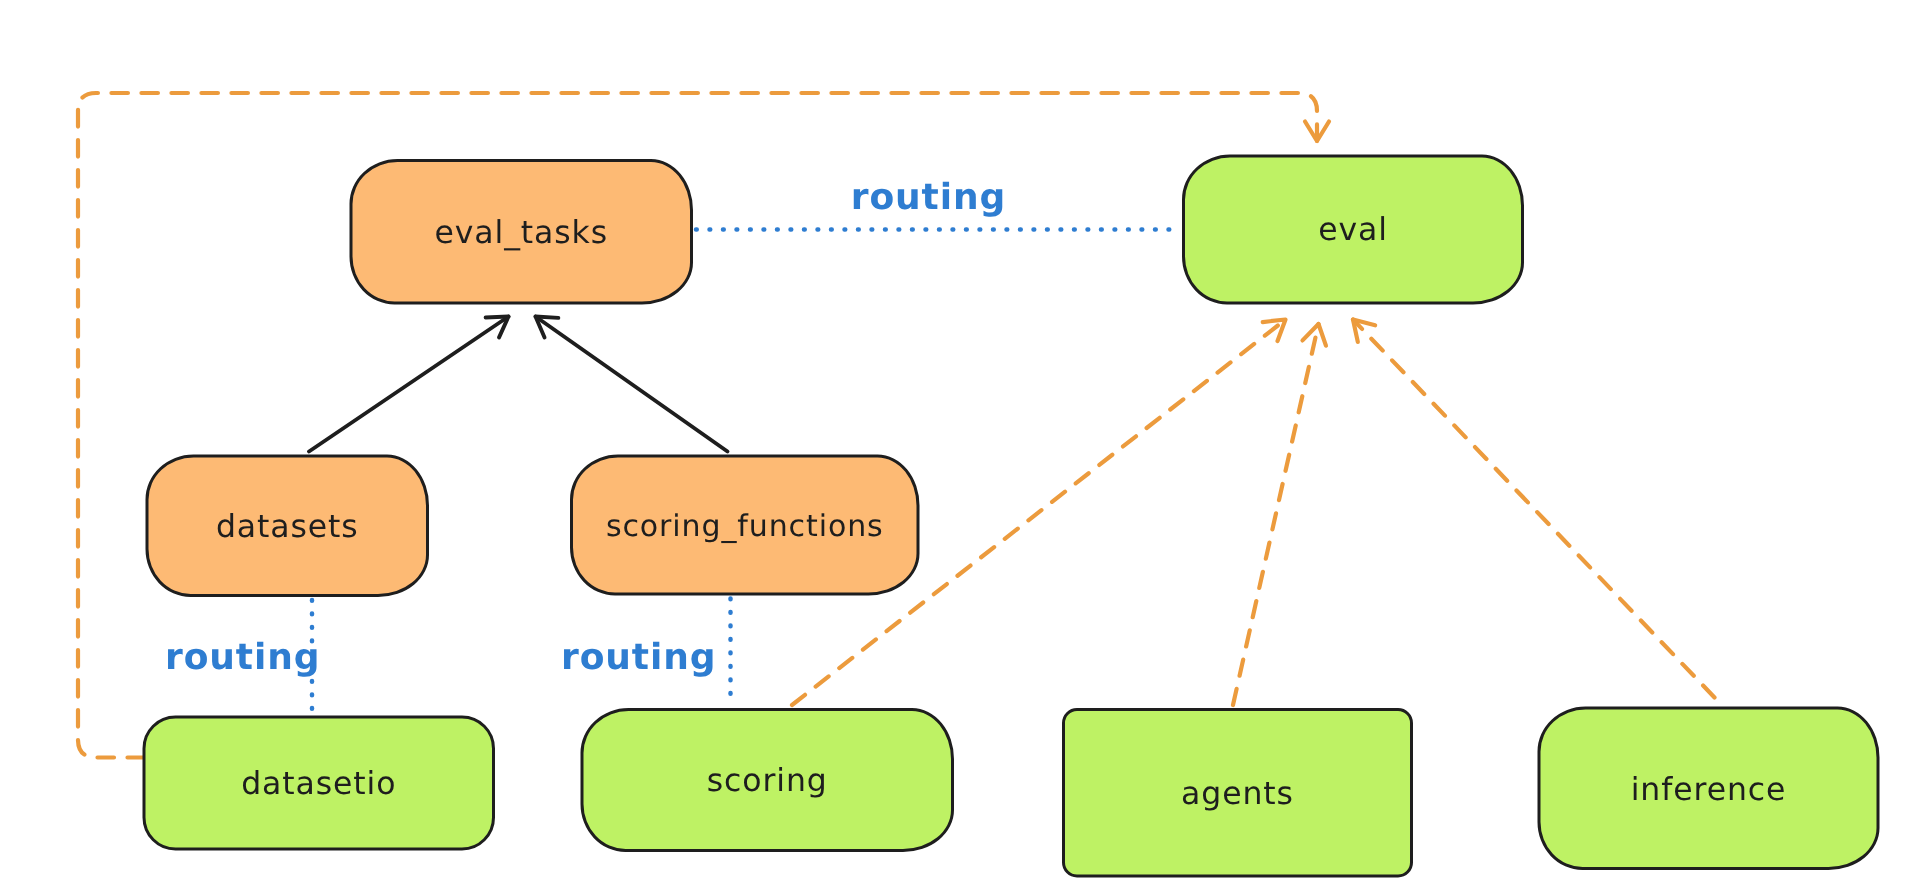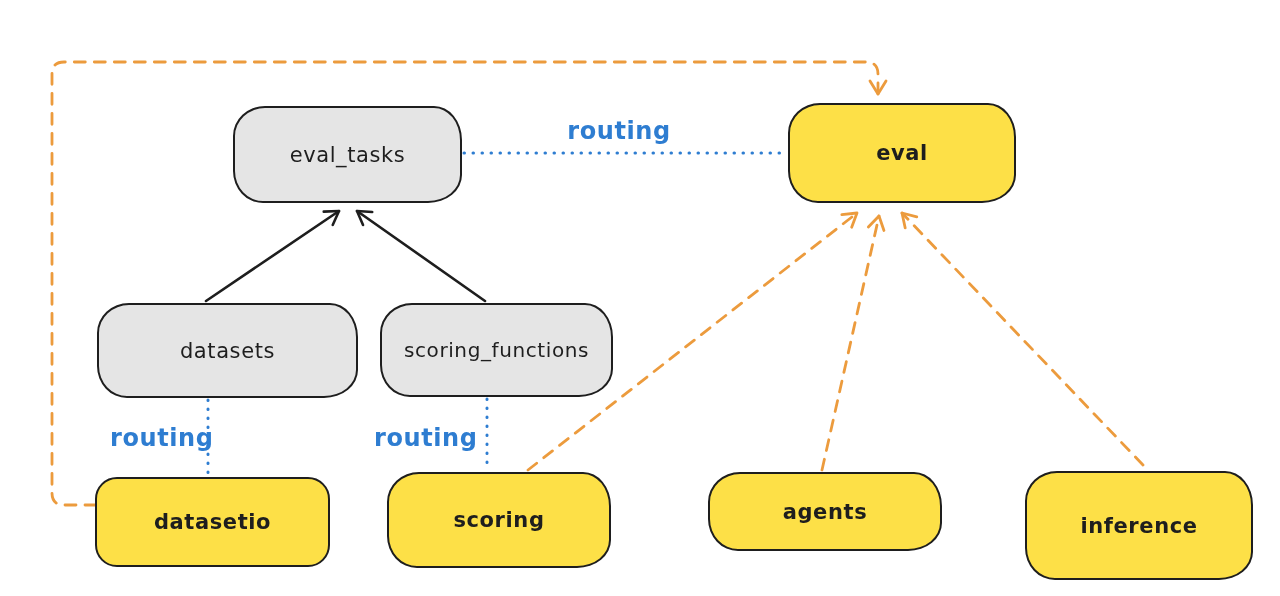--- a/index.html
+++ b/index.html
@@ -42,22 +42,22 @@
     display: flex;
     align-items: center;
     justify-content: center;
     border: 2.6px solid #1e1e1e;
     box-sizing: border-box;
     font-size: 21px;
     letter-spacing: 0.6px;
     color: #1e1e1e;
     border-radius: 32px 28px 34px 30px / 30px 34px 28px 32px;
   }
-  .node-blue  { background: #e5e5e5; }
-  .node-green { background: #fde047; font-weight: bold; }
+  .node-blue  { background: #fdba74; }
+  .node-green { background: #bef264; }
   .edge-label {
     position: absolute;
     color: #2e7dd1;
     font-size: 24px;
     font-weight: bold;
     letter-spacing: 0.6px;
     text-align: center;
   }
 </style>
 </head>
@@ -87,37 +87,37 @@
   </svg>
 
   <div class="node node-blue" style="left:233px; top:106px; width:229px; height:97px;">
     <span>eval_tasks</span>
   </div>
 
   <div class="node node-green" style="left:788px; top:103px; width:228px; height:100px;">
     <span>eval</span>
   </div>
 
-  <div class="node node-blue" style="left:97px; top:303px; width:261px; height:95px;">
+  <div class="node node-blue" style="left:97px; top:303px; width:189px; height:95px;">
     <span>datasets</span>
   </div>
 
   <div class="node node-blue" style="left:380px; top:303px; width:233px; height:94px; font-size:20px;text-align:right;">
     <span>scoring_functions</span>
   </div>
 
   <div class="node node-green" style="left:95px; top:477px; width:235px; height:90px;border-radius:22px;">
     <span>datasetio</span>
   </div>
 
-  <div class="node node-green" style="left:387px; top:472px; width:224px; height:96px;">
+  <div class="node node-green" style="left:387px; top:472px; width:249px; height:96px;">
     <span>scoring</span>
   </div>
 
-  <div class="node node-green" style="left:708px; top:472px; width:234px; height:79px;">
+  <div class="node node-green" style="left:708px; top:472px; width:234px; height:113px;border-radius:10px;">
     <span>agents</span>
   </div>
 
   <div class="node node-green" style="left:1025px; top:471px; width:228px; height:109px;">
     <span>inference</span>
   </div>
 
   <div class="edge-label" style="left:549px; top:117px; width:140px;">routing</div>
 
   <div class="edge-label" style="left:110px; top:424px; width:84px;">routing</div>

